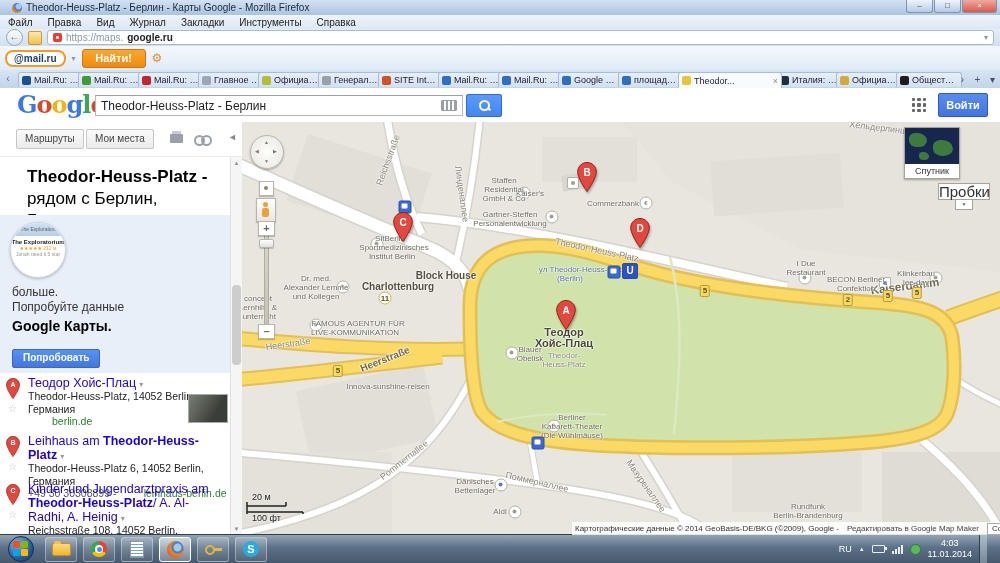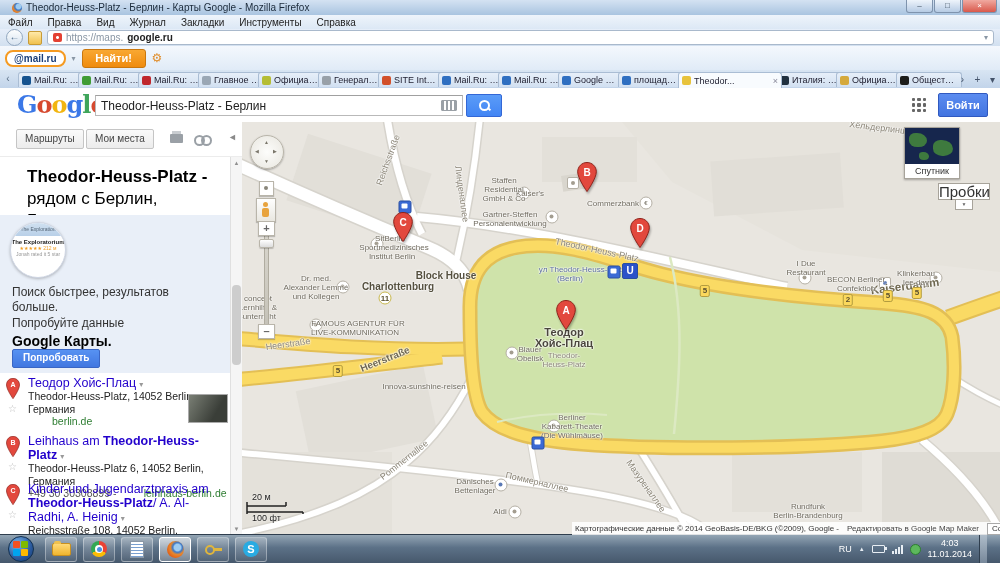--- a/index.html
+++ b/index.html
@@ -309,21 +309,20 @@
     <div class="sb-heading"><b>Theodor-Heuss-Platz -</b><span> рядом с Берлин, Германия</span></div>
 
     <div class="promo">
       <div class="badge-circle">
         <div class="badge-top">The Exploration</div>
         <div class="badge-name">The Exploratorium</div>
         <div class="badge-stars"><span>★★★★★</span> <span>212 м</span></div>
         <div class="badge-note">Jonah rated it 5 star</div>
       </div>
       <div class="promo-lines">
-        <div>Поиск быстрее, результатов</div>
         <div>больше.</div>
         <div>Попробуйте данные</div>
         <div class="promo-brand">Google Карты.</div>
       </div>
       <div class="try-btn">Попробовать</div>
     </div>
 
     <div class="result" style="top:254px">
       <span class="rpin"><svg width="14" height="21" viewBox="0 0 20 30">
             <path d="M10 .5C4.8 .5 .7 4.6 .7 9.8 .7 16.6 10 29.5 10 29.5s9.3-12.9 9.3-19.7C19.3 4.6 15.2 .5 10 .5z" fill="#e2483d" stroke="#8e231b"></path>
@@ -468,21 +467,21 @@
         <div class="mlabel poi" style="left: 674px; top: 151px; transform: translate(-50%, -50%) rotate(0deg);">Klinkerbau</div>
         <div class="mlabel poi" style="left: 674px; top: 160px; transform: translate(-50%, -50%) rotate(0deg);">lee day</div>
         <div class="mlabel poi" style="left: 148px; top: 116px; transform: translate(-50%, -50%) rotate(0deg);">SitBerlin</div>
         <div class="mlabel poi" style="left: 152px; top: 125px; transform: translate(-50%, -50%) rotate(0deg);">Sportmedizinisches</div>
         <div class="mlabel poi" style="left: 150px; top: 134px; transform: translate(-50%, -50%) rotate(0deg);">Institut Berlin</div>
         <div class="mlabel poi" style="left: 288px; top: 227px; transform: translate(-50%, -50%) rotate(0deg);">Blauer</div>
         <div class="mlabel poi" style="left: 288px; top: 236px; transform: translate(-50%, -50%) rotate(0deg);">Obelisk</div>
         <div class="mlabel poi" style="left: 330px; top: 295px; transform: translate(-50%, -50%) rotate(0deg);">Berliner</div>
         <div class="mlabel poi" style="left: 330px; top: 304px; transform: translate(-50%, -50%) rotate(0deg);">Kabarett-Theater</div>
         <div class="mlabel poi" style="left: 330px; top: 313px; transform: translate(-50%, -50%) rotate(0deg);">(Die Wühlmäuse)</div>
-        <div class="mlabel poi" style="left: 146px; top: 264px; transform: translate(-50%, -50%) rotate(0deg); margin-left: 36px;">Innova-sunshine-reisen</div>
+        <div class="mlabel poi" style="left: 146px; top: 264px; transform: translate(-50%, -50%) rotate(0deg);">Innova-sunshine-reisen</div>
         <div class="mlabel poi" style="left: 233px; top: 359px; transform: translate(-50%, -50%) rotate(0deg);">Dänisches</div>
         <div class="mlabel poi" style="left: 233px; top: 368px; transform: translate(-50%, -50%) rotate(0deg);">Bettenlager</div>
         <div class="mlabel poi" style="left: 258px; top: 389px; transform: translate(-50%, -50%) rotate(0deg);">Aldi</div>
         <div class="mlabel poi" style="left: 566px; top: 384px; transform: translate(-50%, -50%) rotate(0deg);">Rundfunk</div>
         <div class="mlabel poi" style="left: 566px; top: 393px; transform: translate(-50%, -50%) rotate(0deg);">Berlin-Brandenburg</div>
         <div class="mlabel poi" style="left: 16px; top: 176px; transform: translate(-50%, -50%) rotate(0deg);">concept</div>
         <div class="mlabel poi" style="left: 16px; top: 185px; transform: translate(-50%, -50%) rotate(0deg);">Lernhilfe &amp;</div>
         <div class="mlabel poi" style="left: 16px; top: 194px; transform: translate(-50%, -50%) rotate(0deg);">-unterricht</div>
         <div class="rbadge" style="left: 96px; top: 249px;">5</div>
         <div class="rbadge" style="left: 463px; top: 169px;">5</div>

